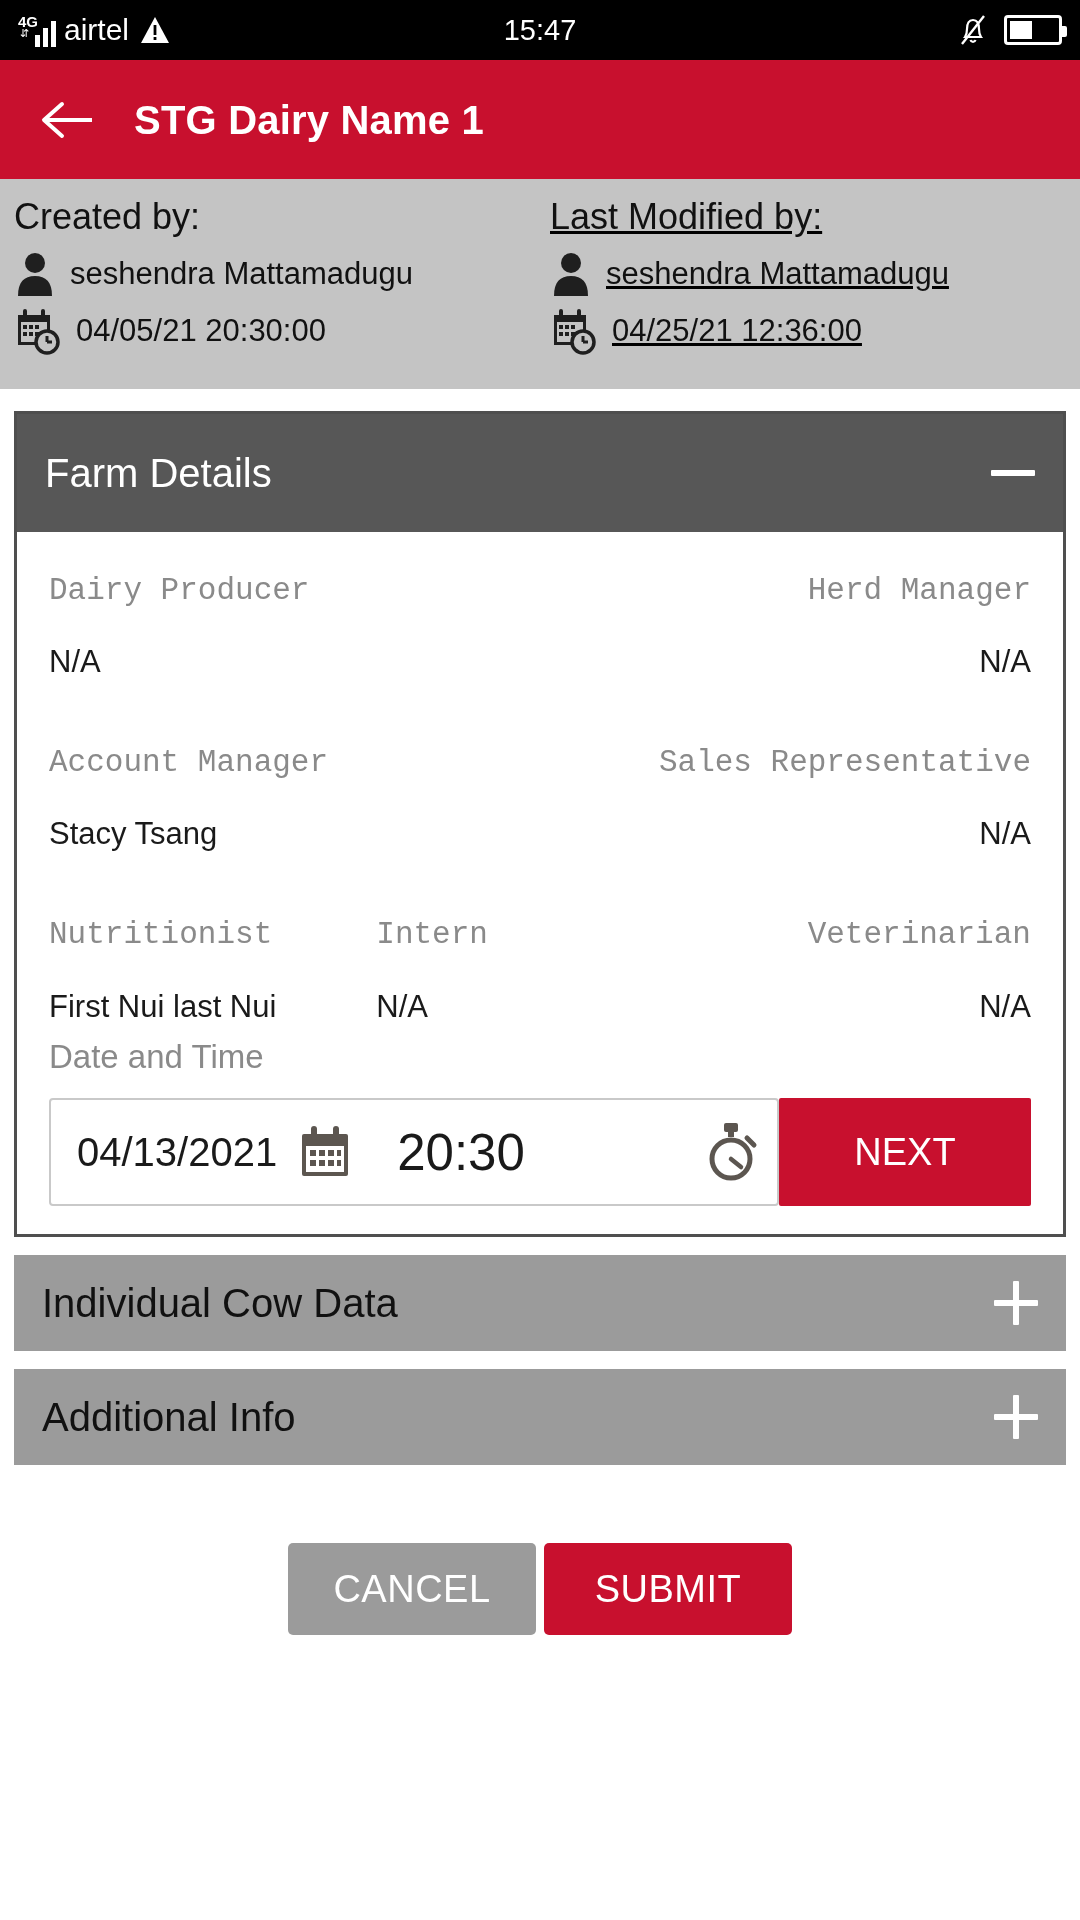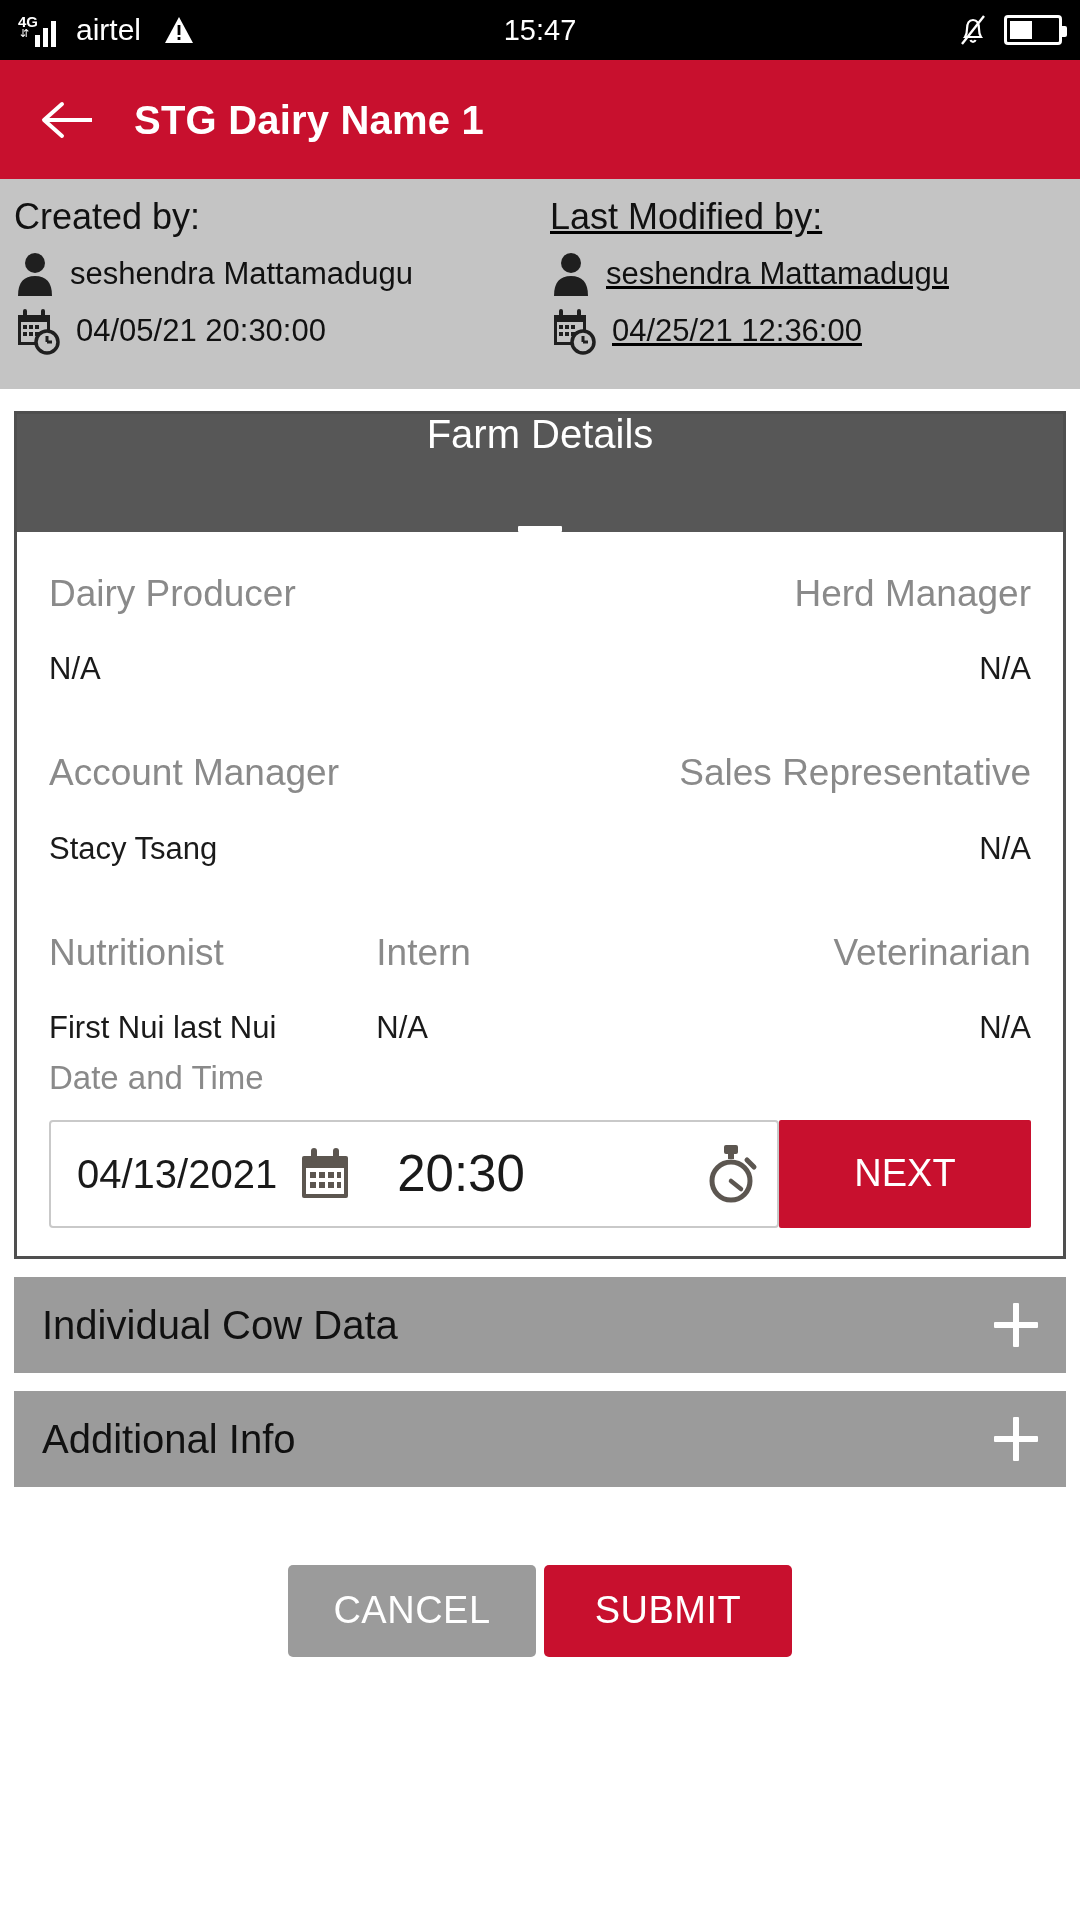--- a/index.html
+++ b/index.html
@@ -9,21 +9,21 @@
     font-family:"Liberation Sans", sans-serif;
     overflow:hidden;
   }
 
   
   .status-bar{
     height:60px; background:#000000; color:#ffffff;
     display:flex; align-items:center; padding:0 18px;
     position:relative;
   }
-  .sb-left{ display:flex; align-items:center; gap:20px; }
+  .sb-left{ display:flex; align-items:center; gap:8px; }
   .sig-wrap{ display:flex; align-items:flex-end; position:relative; height:34px; }
   .sig-4g{
     font-size:15px; font-weight:700; line-height:1;
     position:absolute; left:0; top:1px;
   }
   .sig-bars{ display:flex; align-items:flex-end; gap:3px; margin-left:17px; height:30px; }
   .sig-bars i{ display:block; width:5px; background:#fff; }
   .sig-bars i:nth-child(1){ height:12px; }
   .sig-bars i:nth-child(2){ height:19px; }
   .sig-bars i:nth-child(3){ height:26px; }
@@ -85,36 +85,35 @@
   
   .card{
     margin:22px 14px 0 14px;
     border:3px solid #4f4f4f;
     background:#ffffff;
   }
   .card-head{
     background:#575757; height:118px;
     display:flex; align-items:center; justify-content:space-between;
     padding:0 28px 0 28px;
-    flex-direction:column;
   }
   .card-head .title{ color:#ffffff; font-size:40px; line-height:1; }
   .toggle-minus{
     width:44px; height:6px; background:#ffffff; border-radius:1px;
     cursor:pointer;
   }
   .card-body{ padding:40px 32px 28px 32px; }
 
   .field-row{ display:flex; margin-bottom:6px; }
   .field-row.two .fld{ width:50%; }
   .field-row.three .fld{ width:33.33%; }
   .fld.a{ text-align:left; }
   .fld.b{ text-align:right; }
   .fld-label{
-    font-size:37px; color:#8a8a8a; line-height:1.2;
+    font-size:31px; color:#8a8a8a; line-height:1.2;font-family:Liberation Mono, monospace;
   }
   .fld-value{
     font-size:31px; color:#1a1a1a; line-height:1.2; margin-top:34px;
   }
   .row-gap{ height:58px; }
 
   .dt-label{
     font-size:33px; color:#8a8a8a; line-height:1.2;
     margin-top:12px; margin-bottom:22px;
   }

